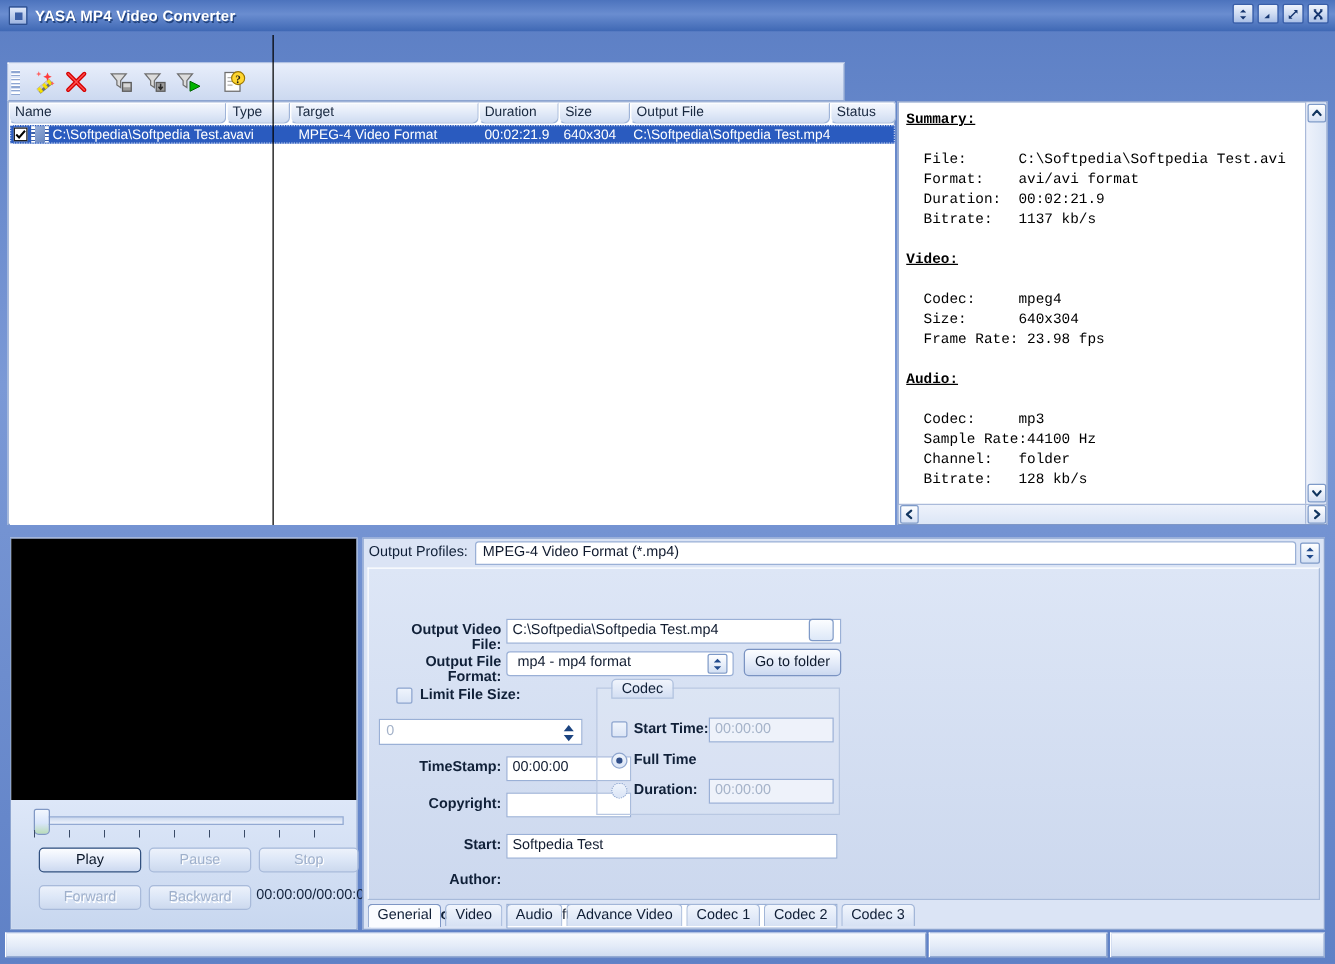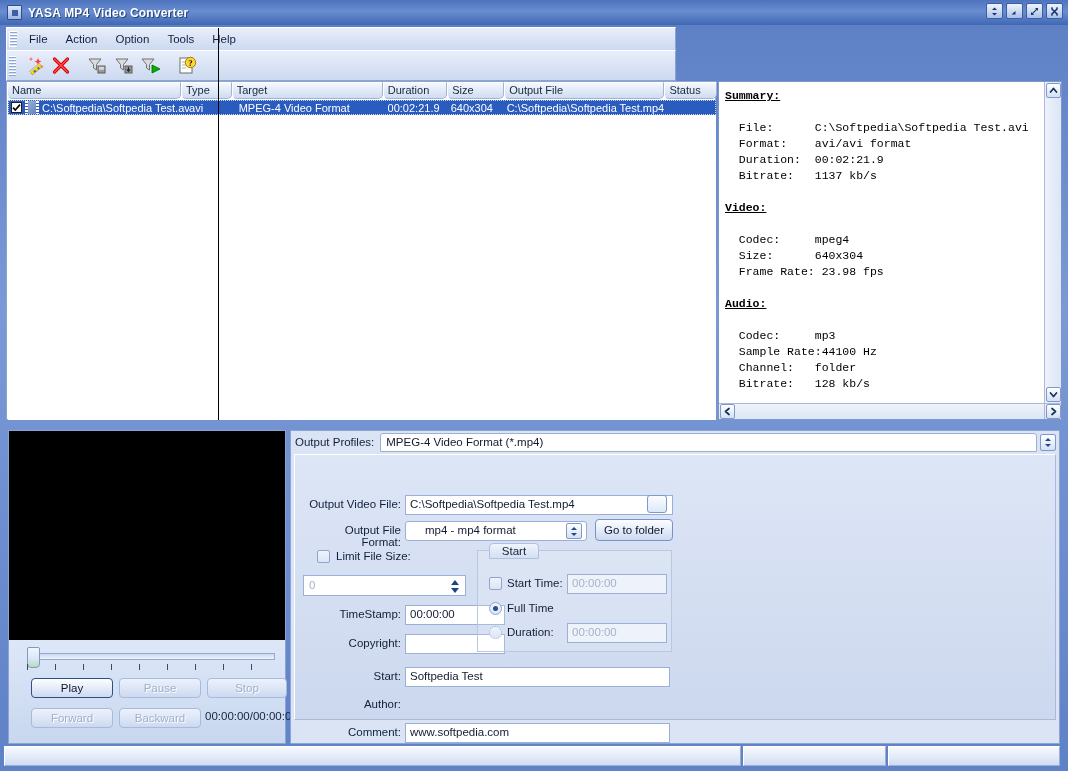--- a/index.html
+++ b/index.html
@@ -190,35 +190,35 @@
   #profspin{
     width:16px;height:17px;margin:0 3px;box-sizing:border-box;
     background:linear-gradient(to bottom,#ffffff,#d3e0f4);border:1px solid #7f9ac8;border-radius:2px;
     display:flex;align-items:center;justify-content:center;flex:none;
   }
   #tabpage{
     position:absolute;left:3px;top:23px;width:762px;height:266px;
     background:linear-gradient(to bottom,#dde6f6,#ccd8ee);
     border:1px solid #a7bada;border-top-color:#ffffff;border-left-color:#ffffff;box-sizing:border-box;
   }
-  .flabel{position:absolute;font-size:11.5px;color:#102038;text-align:right;}
+  .flabel{position:absolute;font-size:11.5px;color:#102038;text-align:right;font-weight:bold;}
   .ftext{
     position:absolute;box-sizing:border-box;height:20px;
     background:#ffffff;border:1px solid #9ab0d6;
     font-size:11.5px;color:#111c30;padding:2px 0 0 4px;white-space:nowrap;overflow:hidden;
   }
   .ftext.dim{background:#eef2fa;color:#a5b3c9;}
   #ovfbrowse{
     position:absolute;left:630px;top:40px;width:20px;height:18px;box-sizing:border-box;
     background:linear-gradient(to bottom,#fbfdff,#dde8f8);border:1px solid #7f9ac8;border-radius:3px;
   }
   #offcombo{
     position:absolute;left:110px;top:66px;width:182px;height:20px;box-sizing:border-box;
     background:#ffffff;border:1px solid #9ab0d6;border-radius:3px;
-    font-size:11.5px;color:#111c30;padding:2px 0 0 19px;white-space:nowrap;
+    font-size:11.5px;color:#111c30;padding:2px 0 0 8px;white-space:nowrap;
   }
   #offspin{
     position:absolute;left:271px;top:68px;width:16px;height:16px;box-sizing:border-box;
     background:linear-gradient(to bottom,#ffffff,#d3e0f4);border:1px solid #7f9ac8;border-radius:2px;
     display:flex;align-items:center;justify-content:center;
   }
   #gotofolder{
     position:absolute;left:300px;top:64px;width:78px;height:22px;box-sizing:border-box;border-radius:4px;
     background:linear-gradient(to bottom,#fcfdff 0%,#e6edfa 48%,#ccd9f0 100%);
     border:1px solid #7a93c2;font-size:11.5px;color:#0e1a2e;
@@ -307,28 +307,20 @@
       </div>
       <div class="tbtn">
         <svg width="9" height="9" viewBox="0 0 9 9">
             <path d="M1.5 1.5 L7.5 7.5 M7.5 1.5 L1.5 7.5" stroke="#15356f" stroke-width="1.6"></path>
             <path d="M1 1 h2 M6 1 h2 M1 8 h2 M6 8 h2" stroke="#15356f" stroke-width="1.2"></path>
           </svg>
       </div>
     </div>
   </div>
 
-  <div id="menubar">
-    <div id="menu-grip"></div>
-    <div class="menu-item">File</div>
-    <div class="menu-item">Action</div>
-    <div class="menu-item">Option</div>
-    <div class="menu-item">Tools</div>
-    <div class="menu-item">Help</div>
-  </div>
 
   <div class="wm" id="wm1">SOFTPEDIA</div>
   <div class="wm" id="wm2">www.softpedia.com</div>
   <div class="wm" id="wm3">www.softpedia.com</div>
 
   <div id="toolbar">
     <div id="tb-grip"></div>
     <div class="tool">
       <svg width="20" height="20" viewBox="0 0 20 20">
         <g transform="rotate(-40 10 10)">
@@ -521,21 +513,21 @@
           </div>
         </div>
 
         <div class="flabel" style="left:8px;top:153px;width:98px;">TimeStamp:</div>
         <div class="ftext" style="left:110px;top:150px;width:100px;">00:00:00</div>
 
         <div class="flabel" style="left:8px;top:182px;width:98px;">Copyright:</div>
         <div class="ftext" style="left:110px;top:179px;width:100px;"></div>
 
         <div id="timegroup"></div>
-        <div id="timegroup-title">Start</div>
+        <div id="timegroup-title">Codec</div>
 
         <div class="cbox" style="left:194px;top:122px;"></div>
         <div class="flabel" style="left:212px;top:122px;text-align:right;">Start Time:</div>
         <div class="ftext dim" style="left:272px;top:119px;width:100px;">00:00:00</div>
 
         <div class="rbtn" style="left:194px;top:147px;">
             <i></i>
           </div>
         <div class="flabel" style="left:212px;top:147px;text-align:left;">Full Time</div>
 
@@ -545,20 +537,29 @@
 
         <div class="flabel" style="left:8px;top:215px;width:98px;">Start:</div>
         <div class="ftext" style="left:110px;top:212px;width:265px;">Softpedia Test</div>
 
         <div class="flabel" style="left:8px;top:243px;width:98px;">Author:</div>
 
         <div class="flabel" style="left:8px;top:271px;width:98px;">Comment:</div>
         <div class="ftext" style="left:110px;top:268px;width:265px;">www.softpedia.com</div>
       </div>
 
+      <div id="tabs">
+        <div class="tab active">Generial</div>
+        <div class="tab">Video</div>
+        <div class="tab">Audio</div>
+        <div class="tab">Advance Video</div>
+        <div class="tab">Codec 1</div>
+        <div class="tab">Codec 2</div>
+        <div class="tab">Codec 3</div>
+      </div>
     </div>
   </div>
 
   <div id="statusbar">
     <div class="spanel" id="sp1"></div>
     <div class="spanel" id="sp2"></div>
     <div class="spanel" id="sp3"></div>
   </div>
 
 </div>

